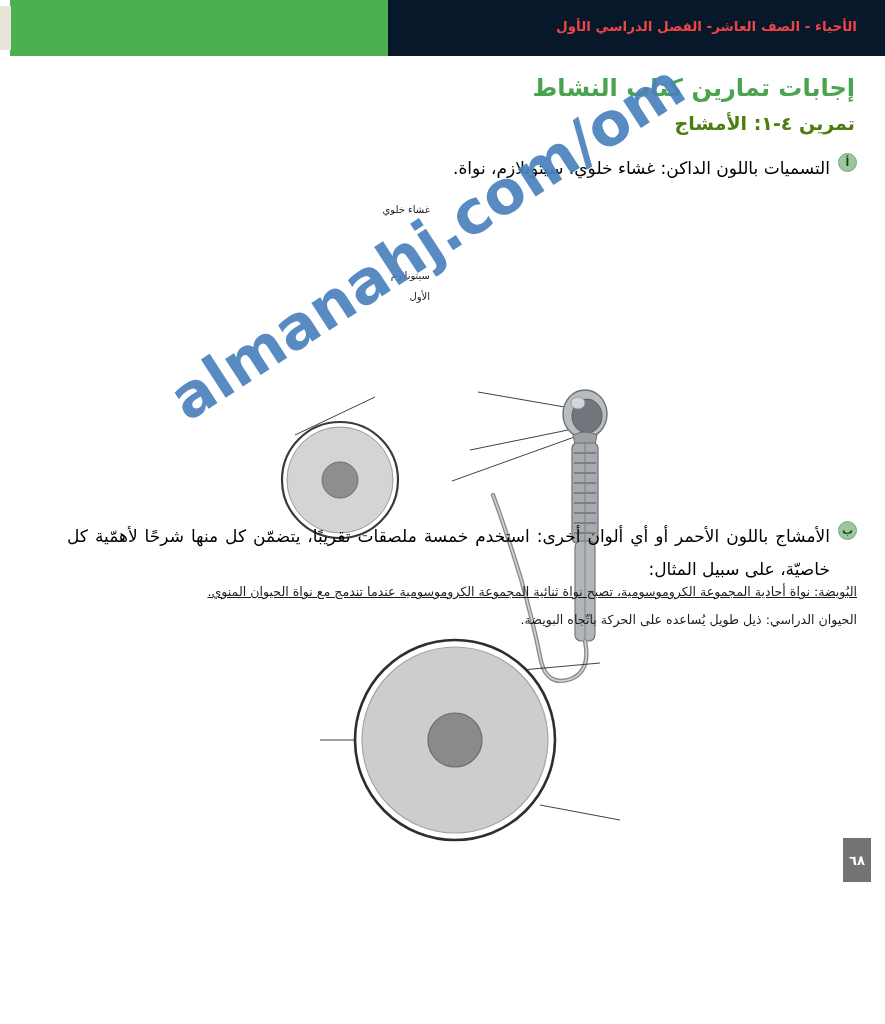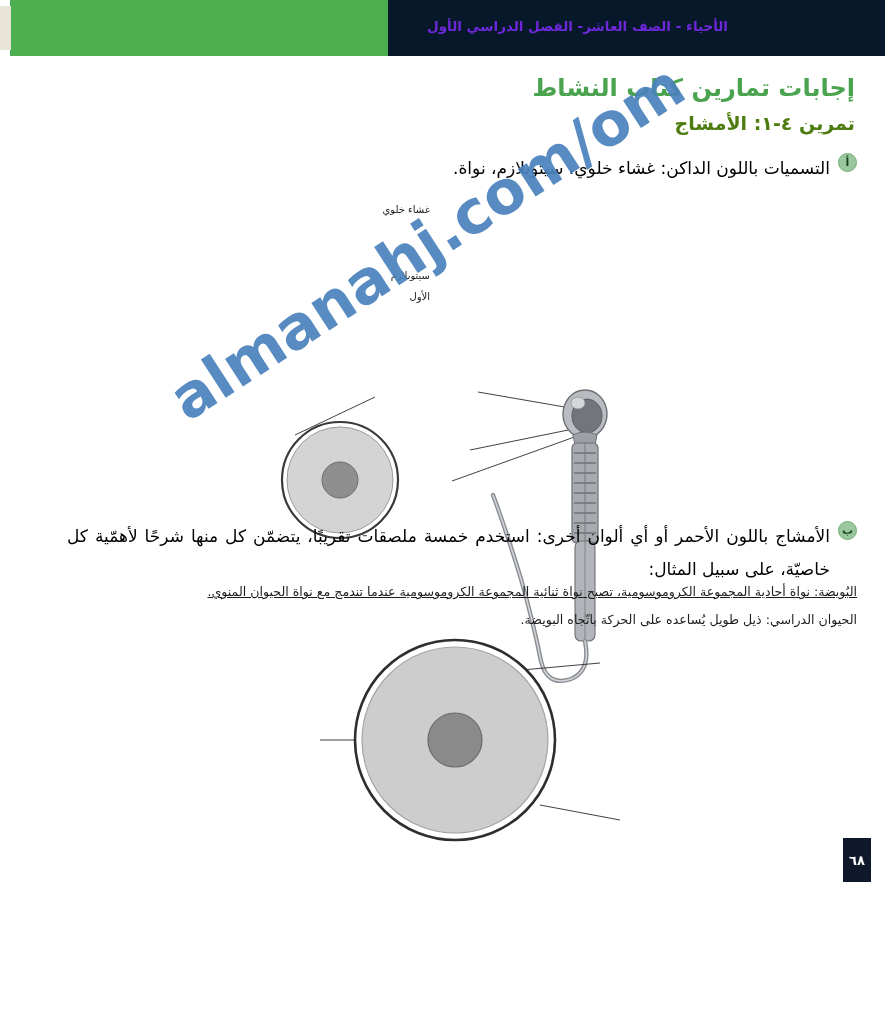--- a/index.html
+++ b/index.html
@@ -14,22 +14,22 @@
   #topbar .dark{
     position:absolute;right:0;top:0;width:497px;height:56px;background:#06182a;
   }
   #topbar .green{
     position:absolute;left:10px;top:0;width:378px;height:56px;background:#4caf50;
   }
   #topbar .nub{
     position:absolute;left:0;top:6px;width:11px;height:44px;background:#e8e4d8;
   }
   #header-title{
-    position:absolute;right:28px;top:18px;width:430px;text-align:left;
-    color:#6d28d9;font-size:13.5px;font-weight:bold;letter-spacing:.2px;
+    position:absolute;right:28px;top:18px;width:430px;text-align:right;
+    color:#ef4444;font-size:13.5px;font-weight:bold;letter-spacing:.2px;
     white-space:nowrap;
   }
   
   #page-title{
     position:absolute;right:30px;top:74px;width:520px;text-align:right;
     color:#4aa34f;font-size:24px;font-weight:bold;
   }
   #exercise-title{
     position:absolute;right:30px;top:112px;width:520px;text-align:right;
     color:#4d7c0f;font-size:19px;font-weight:bold;
@@ -74,21 +74,21 @@
   #watermark span{
     position:absolute;left:0;top:120px;
     font-family:"DejaVu Sans","Liberation Sans",sans-serif;
     font-size:60px;font-weight:bold;color:#4a82bc;opacity:.92;
     transform:rotate(-33deg);transform-origin:left center;
     direction:ltr;white-space:nowrap;
   }
   
   #page-badge{
     position:absolute;left:843px;top:838px;width:28px;height:44px;
-    background:#0f172a;color:#ffffff;font-size:13px;font-weight:bold;
+    background:#737373;color:#ffffff;font-size:13px;font-weight:bold;
     display:flex;align-items:center;justify-content:center;
   }
 </style>
 </head>
 <body>
 
 <div id="topbar">
   <div class="dark"></div>
   <div class="green"></div>
   <div class="nub"></div>

